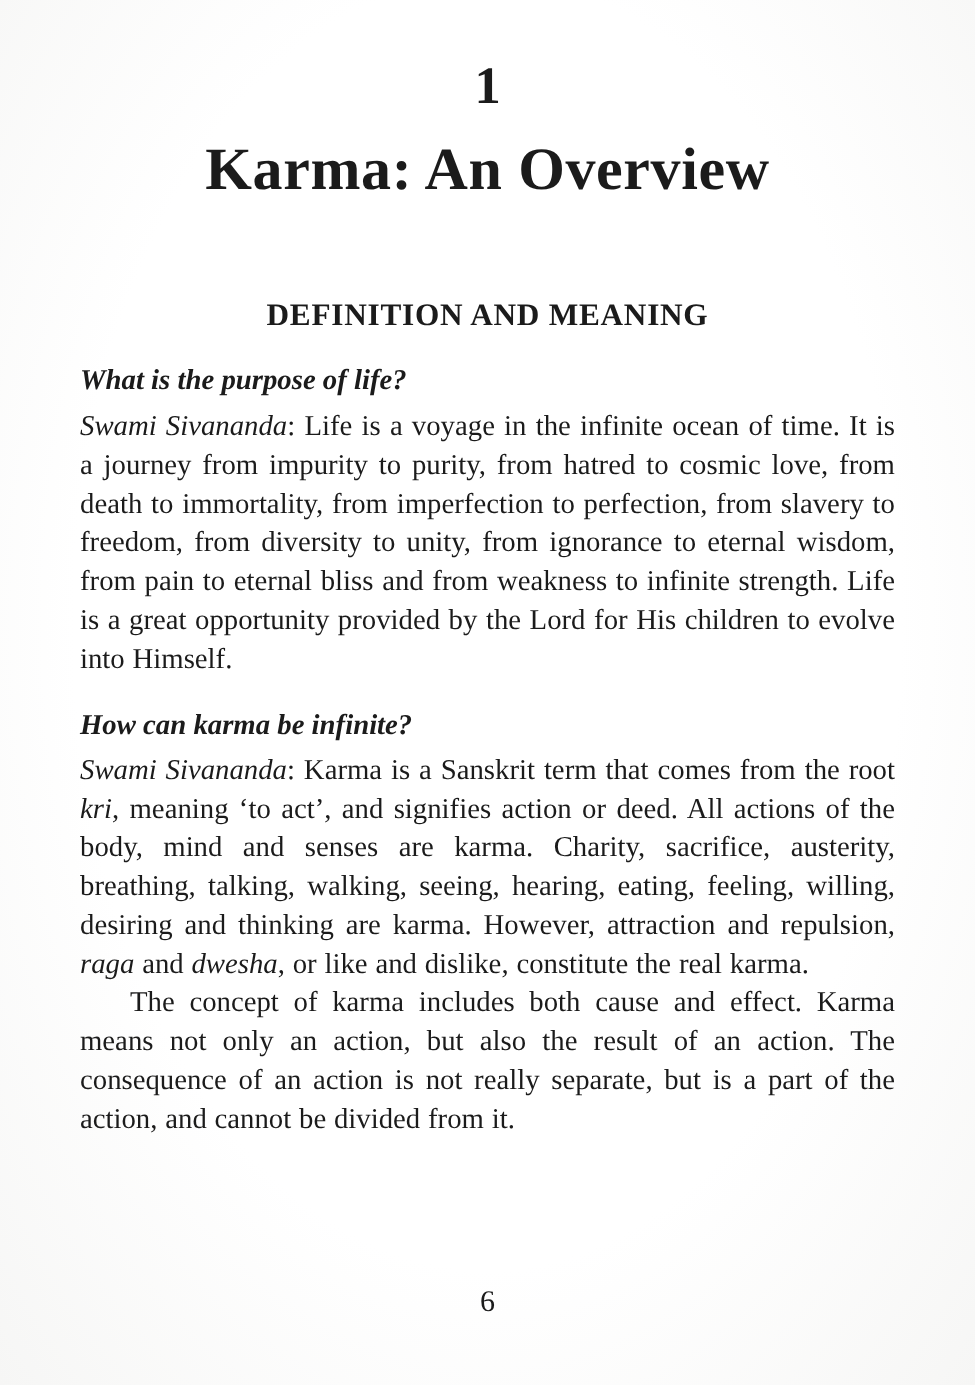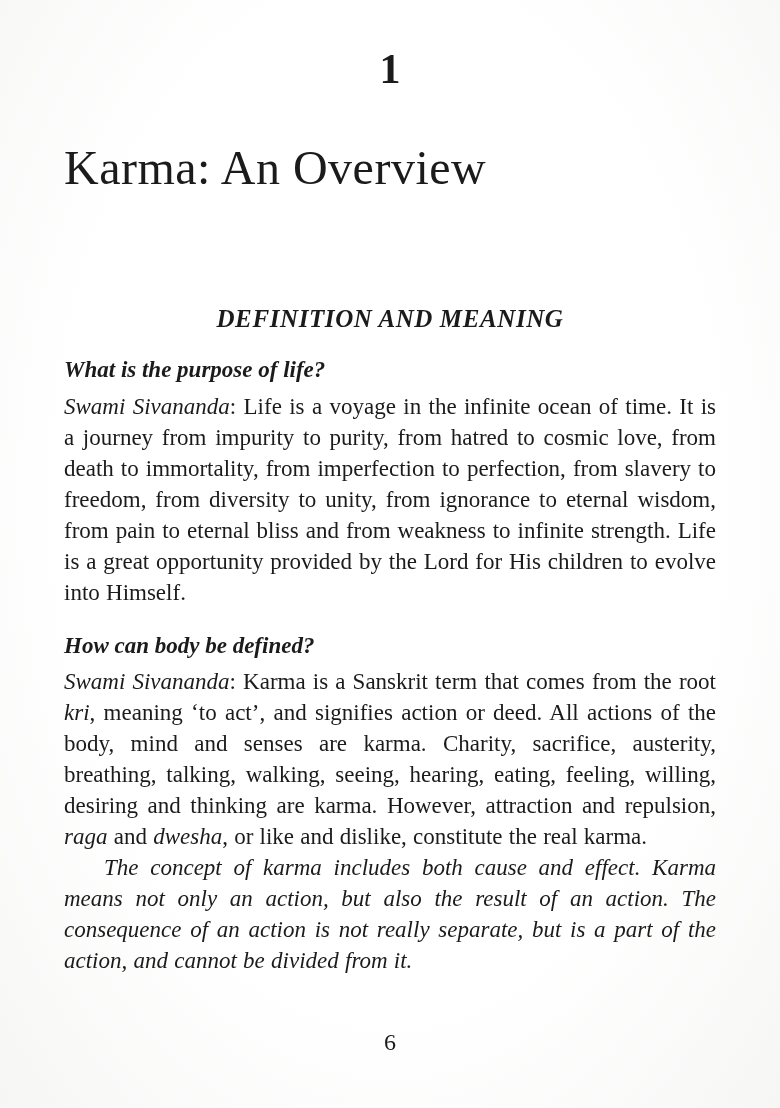--- a/index.html
+++ b/index.html
@@ -22,52 +22,51 @@
     padding: 0 64px;
   }
   .chapter-number {
     margin-top: 48px;
     text-align: center;
     font-size: 42px;
     font-weight: 600;
     line-height: 1;
   }
   .chapter-title {
-    margin-top: 52px;
+    margin-top: 20px;
+    text-align: center;
     font-size: 48px;
-    font-weight: 400;
+    font-weight: 700;
     line-height: 1.1;
     letter-spacing: 0.5px;
   }
   .section-heading {
-    margin-top: 110px;
+    margin-top: 76px;
     text-align: center;
     font-size: 25px;
     font-weight: 600;
     letter-spacing: 0.6px;
     line-height: 1.1;
-    font-style: italic;
   }
   .subheading {
     margin: 24px 0 7px 0;
     font-size: 23px;
     font-weight: bold;
     line-height: 1.2;
     font-style: italic;
   }
   p.body-para {
     margin: 0;
     font-size: 23px;
     line-height: 31px;
     text-align: justify;
     word-spacing: 0.5px;
   }
   p.body-para.indent-first {
     text-indent: 40px;
-    font-style: italic;
   }
   p.body-para em {
   }
   .page-number {
     position: absolute;
     bottom: 54px;
     left: 0;
     width: 100%;
     text-align: center;
     font-size: 24px;
@@ -78,19 +77,19 @@
 <body>
 
 <div class="page">
   <div class="content">
     <div class="chapter-number">1</div>
     <h1 class="chapter-title" style="margin-bottom:0;">Karma: An Overview</h1>
     <h2 class="section-heading" style="margin-bottom:0;">DEFINITION AND MEANING</h2>
     <div>
         <h3 class="subheading">What is the purpose of life?</h3>
         <p class="body-para"><em>Swami Sivananda</em><span>: Life is a voyage in the infinite ocean of time. It is a journey from impurity to purity, from hatred to cosmic love, from death to immortality, from imperfection to perfection, from slavery to freedom, from diversity to unity, from ignorance to eternal wisdom, from pain to eternal bliss and from weakness to infinite strength. Life is a great opportunity provided by the Lord for His children to evolve into Himself.</span></p>
-        <h3 class="subheading">How can body be defined?</h3>
+        <h3 class="subheading">How can karma be infinite?</h3>
         <p class="body-para"><em>Swami Sivananda</em><span>: Karma is a Sanskrit term that comes from the root </span><em>kri</em><span>, meaning ‘to act’, and signifies action or deed. All actions of the body, mind and senses are karma. Charity, sacrifice, austerity, breathing, talking, walking, seeing, hearing, eating, feeling, willing, desiring and thinking are karma. However, attraction and repulsion, </span><em>raga</em><span> and </span><em>dwesha</em><span>, or like and dislike, constitute the real karma.</span></p>
         <p class="body-para indent-first"><span>The concept of karma includes both cause and effect. Karma means not only an action, but also the result of an action. The consequence of an action is not really separate, but is a part of the action, and cannot be divided from it.</span></p>
       </div>
   </div>
   <div class="page-number">6</div>
 </div>
 
 </body></html>

